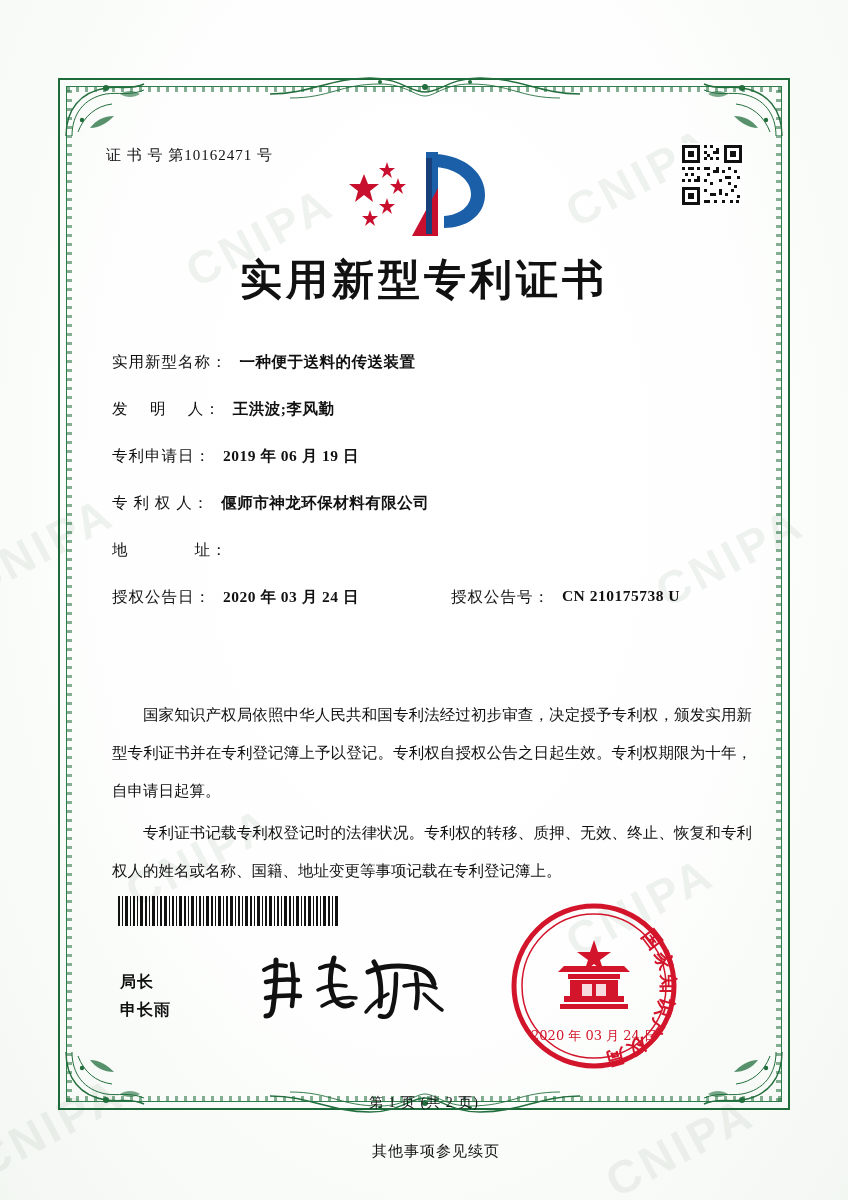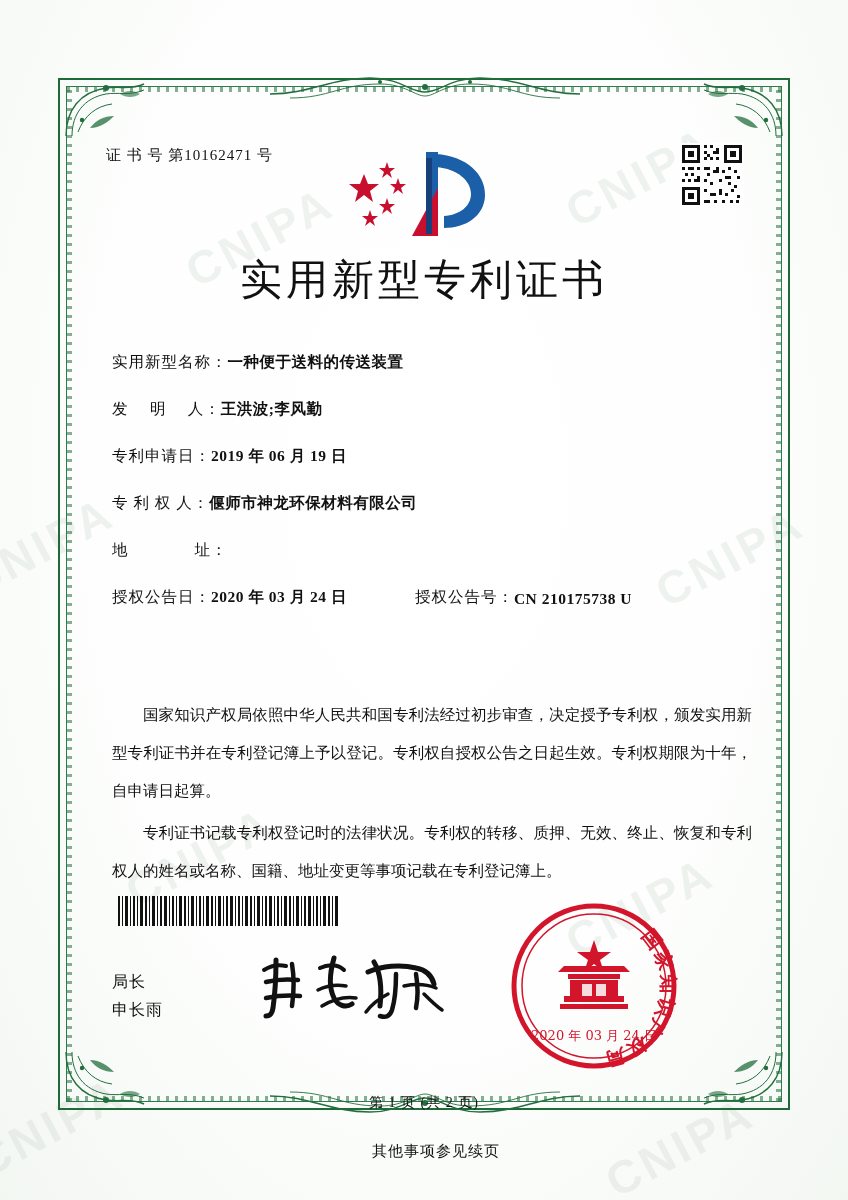--- a/index.html
+++ b/index.html
@@ -140,39 +140,40 @@
   }
   .logo svg { width: 100%; height: 100%; display: block; }
 
   .doc-title {
     position: absolute;
     left: 0;
     top: 252px;
     width: 848px;
     text-align: center;
     font-size: 42px;
-    font-weight: 400;
+    font-weight: 700;
     letter-spacing: 4px;
     color: #111;
     font-family: "DejaVu Serif", "Liberation Serif", serif;
   }
 
   
   .fields {
     position: absolute;
     left: 112px;
     top: 352px;
     width: 640px;
   }
   .field {
     display: flex;
-    align-items: flex-end;
+    align-items: flex-start;
     margin-bottom: 26px;
     font-size: 15.5px;
     color: #111;
+    gap: 12px;
   }
   .field .label {
     white-space: pre;
     letter-spacing: 1px;
   }
   .field .value {
     letter-spacing: 0.5px;
     font-weight: bold;
   }
   .field.pair { justify-content: flex-start; }
@@ -200,26 +201,27 @@
     left: 118px;
     top: 896px;
     width: 222px;
     height: 30px;
   }
   .barcode svg { width: 100%; height: 100%; display: block; }
 
   
   .sig-label {
     position: absolute;
-    left: 112px;
+    left: 120px;
     top: 968px;
     font-size: 16px;
     line-height: 28px;
     color: #111;
     letter-spacing: 1px;
+    font-weight: bold;
   }
   .signature {
     position: absolute;
     left: 256px;
     top: 950px;
     width: 200px;
     height: 72px;
   }
   .signature svg { width: 100%; height: 100%; display: block; }
 

